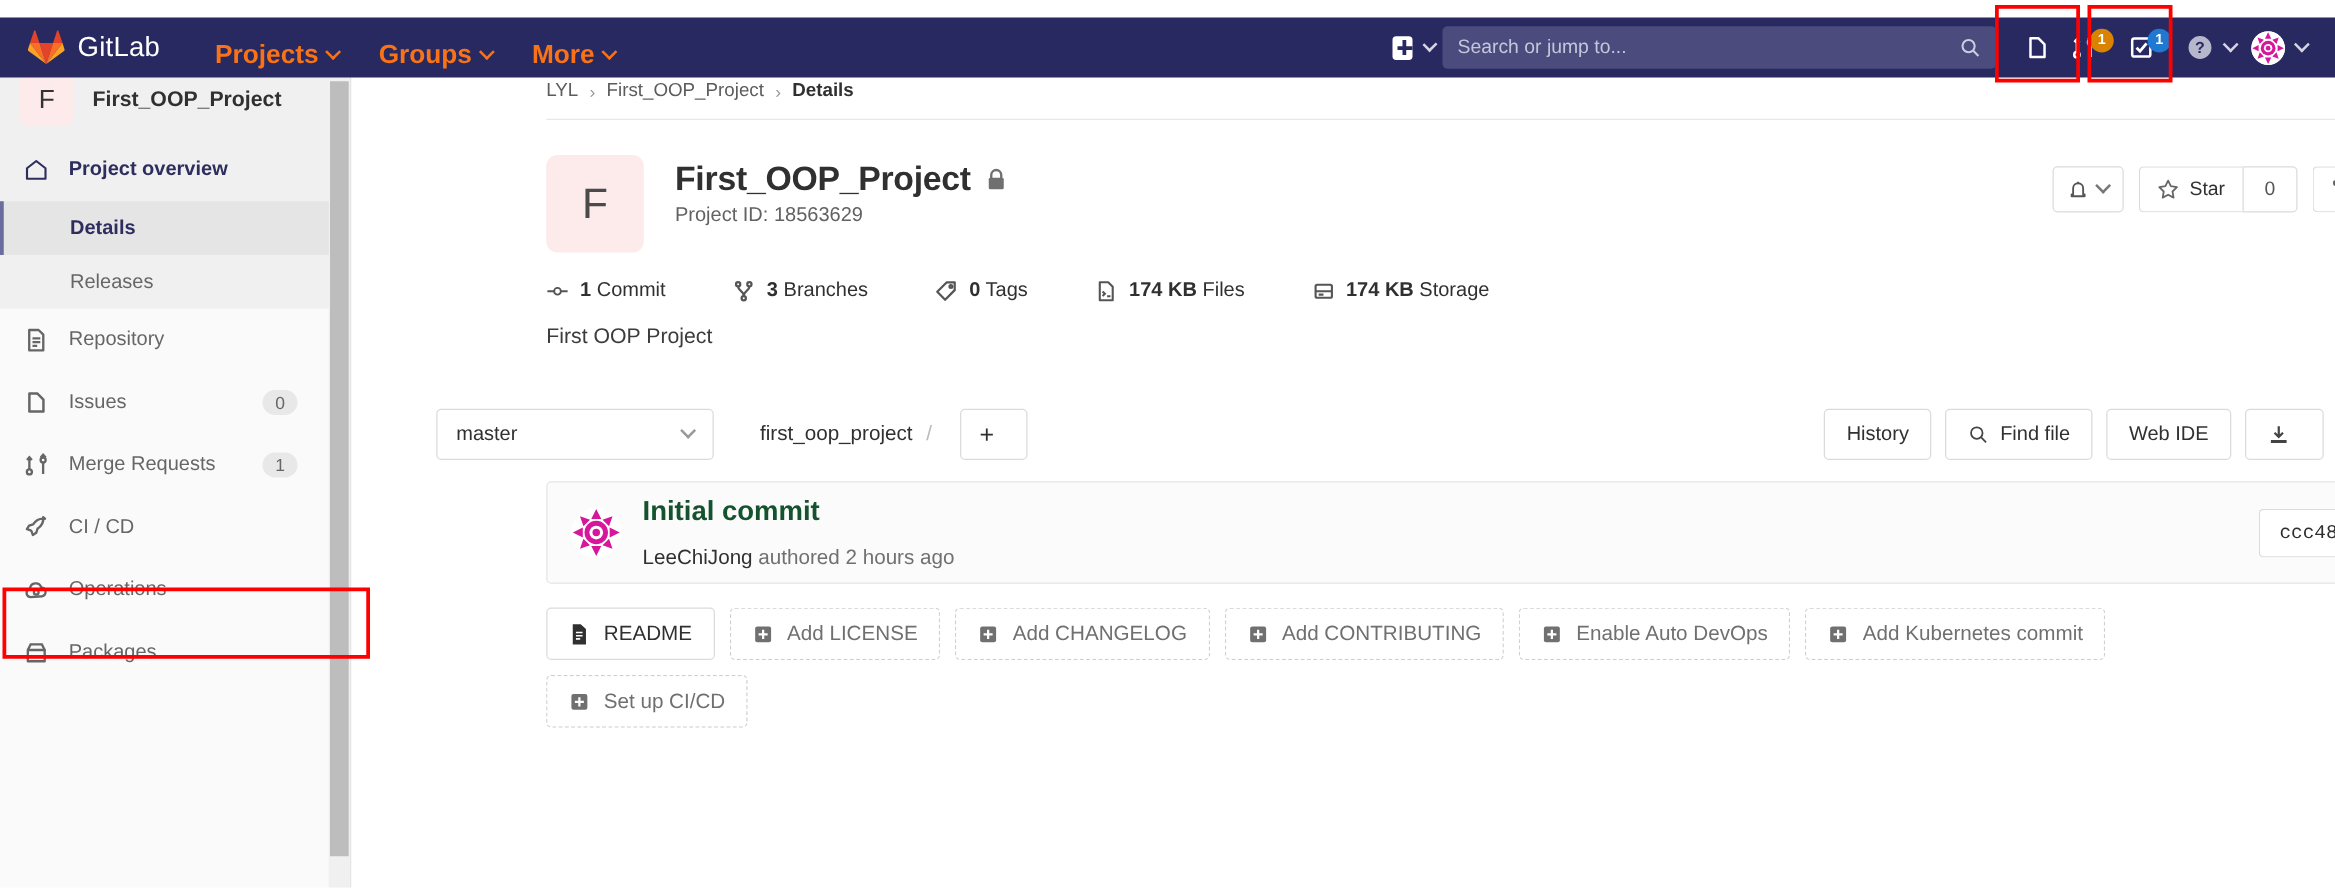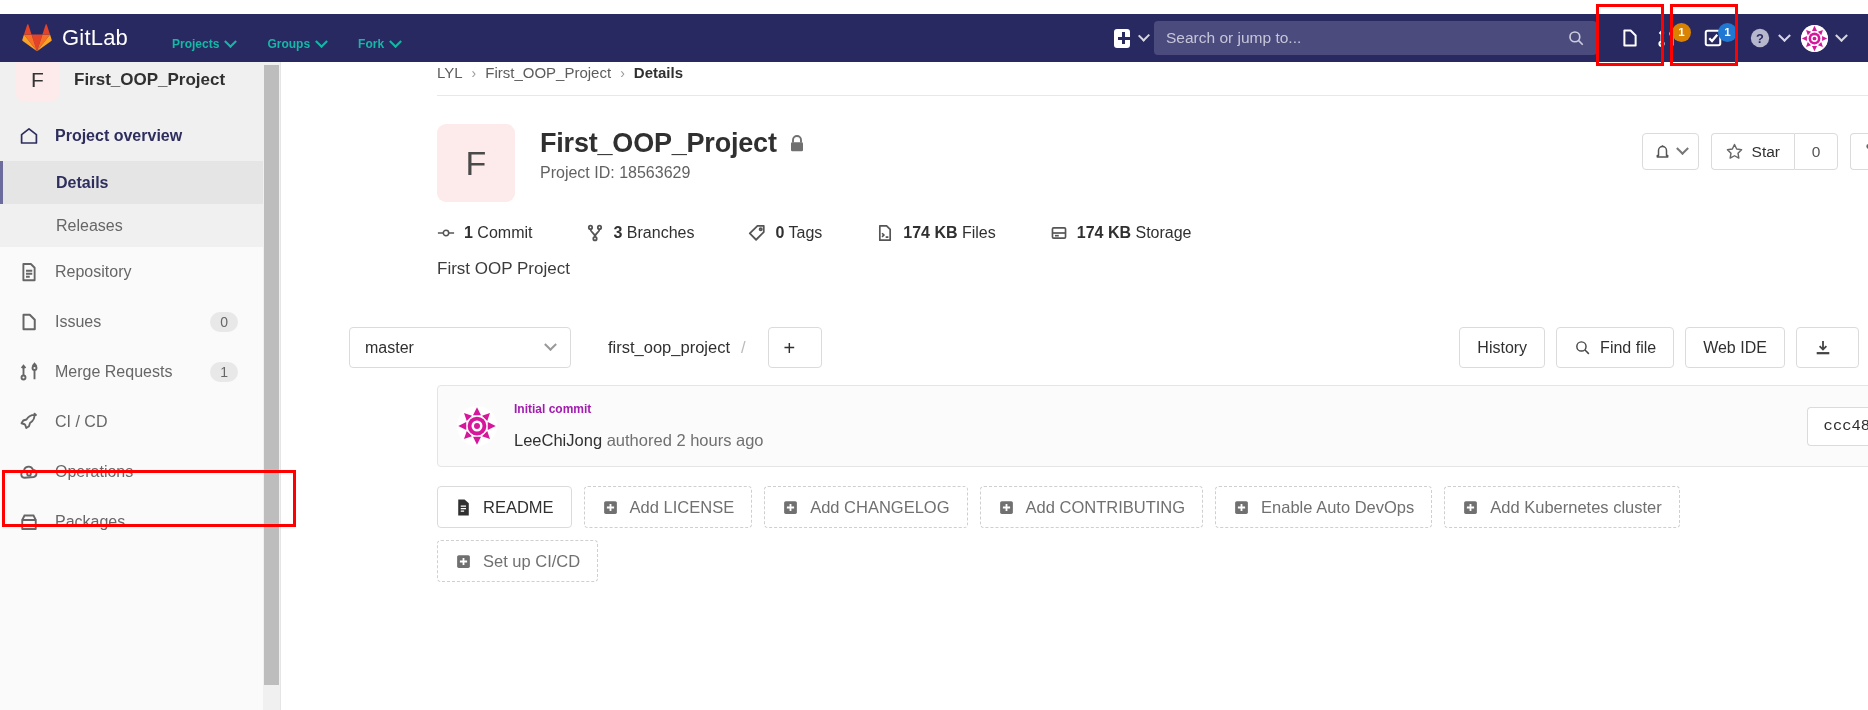--- a/index.html
+++ b/index.html
@@ -25,21 +25,21 @@
     padding-left: 22px; padding-right: 6px;
     height: 48px; gap: 10px;
   }
   .gl-logo { width: 30px; height: 28px; display:block; }
   .nav-brand {
     color: #fff; font-size: 22px; font-weight: 400;
     letter-spacing: .2px;
   }
   .nav-links { display: flex; align-items: center; height: 48px; margin-left: 22px; }
   .nav-link {
-    color: #14b8a6; font-size: 12px; font-weight: 600;
+    color: #f97316; font-size: 21px; font-weight: 600;
     padding: 0 16px; height: 48px;
     display: flex; align-items: center; gap: 7px;
     cursor: pointer; white-space: nowrap; margin-top: 12px;
   }
   .caret {
     display:inline-block; width:9px; height:9px;
     border-right: 2px solid currentColor; border-bottom: 2px solid currentColor;
     transform: rotate(45deg) translate(-2px,-2px);
   }
   .nav-right {
@@ -258,21 +258,21 @@
 
   
   .commit-panel {
     margin: 17px 40px 0 156px;
     border: 1px solid #e5e5e5; border-radius: 4px;
     background: #fbfbfb;
     display: flex; align-items: center;
     padding: 17px 19px; gap: 17px; height: 82px;
   }
   .commit-avatar { width: 40px; height: 40px; border-radius: 50%; flex:0 0 auto; background:#fff; overflow:hidden;}
-  .commit-title { font-size: 12px; font-weight: 700; color: #a21caf; }
+  .commit-title { font-size: 22px; font-weight: 700; color: #14532d; }
   .commit-sub { font-size: 16.5px; color: #707070; margin-top: 15px; }
   .commit-sub .author { color: #303030; }
   .commit-right { margin-left: auto; display: flex; align-items: stretch; }
   .sha {
     border: 1px solid #dbdbdb; border-right: 0; border-radius: 4px 0 0 4px;
     background: #fff; display: flex; align-items: center;
     padding: 0 16px; font-family: "Liberation Mono", monospace;
     font-size: 15.5px; color: #2e2e2e; height: 39px;
   }
   .copy-btn {
@@ -322,21 +322,21 @@
   <div class="nav-links">
     <div class="nav-link">
       <span>Projects</span>
       <i class="caret"></i>
     </div>
     <div class="nav-link">
       <span>Groups</span>
       <i class="caret"></i>
     </div>
     <div class="nav-link">
-      <span>Fork</span>
+      <span>More</span>
       <i class="caret"></i>
     </div>
   </div>
 
   <div class="nav-right">
     <div class="plus-btn">
       <span class="plus-box"></span>
       <i class="caret plus-caret"></i>
     </div>
 
@@ -695,21 +695,21 @@
         <path d="M8 4.6v6.8M4.6 8h6.8" stroke="#fff" stroke-width="1.7"></path>
       </svg>
       <span>Enable Auto DevOps</span>
     </div>
 
     <div class="qa">
       <svg class="qa-ic" viewBox="0 0 16 16">
         <rect x="2" y="2" width="12" height="12" rx="1.6" fill="#707070"></rect>
         <path d="M8 4.6v6.8M4.6 8h6.8" stroke="#fff" stroke-width="1.7"></path>
       </svg>
-      <span>Add Kubernetes cluster</span>
+      <span>Add Kubernetes commit</span>
     </div>
 
     <div class="qa">
       <svg class="qa-ic" viewBox="0 0 16 16">
         <rect x="2" y="2" width="12" height="12" rx="1.6" fill="#707070"></rect>
         <path d="M8 4.6v6.8M4.6 8h6.8" stroke="#fff" stroke-width="1.7"></path>
       </svg>
       <span>Set up CI/CD</span>
     </div>
   </div>

